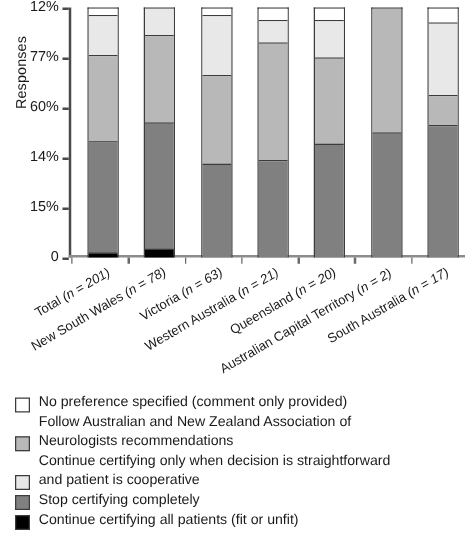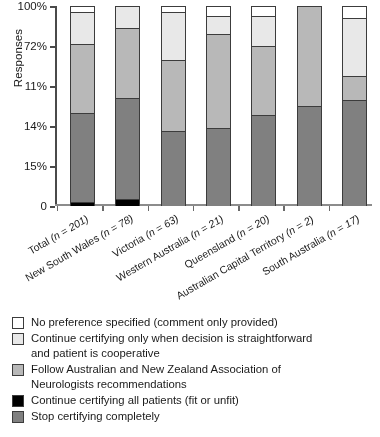--- a/index.html
+++ b/index.html
@@ -83,21 +83,21 @@
   .xlab .n{font-style:italic;}
 
   
   .legend{
     position:absolute;
     left:12px; top:315px;
     width:360px;
   }
   .legend-row{
     display:flex;
-    align-items:flex-start;
+    align-items:flex-end;
     margin-bottom:1px;
   }
   .swatch{
     flex:0 0 auto;
     width:12px;height:12px;
     border:1.3px solid #3c3c3c;
     box-sizing:border-box;
     margin-right:7px;
     margin-top:2px;
   }
@@ -128,29 +128,29 @@
           <div class="ytick-row" style="top: 160px;">
             <div class="ytick" style="top: 0px;"></div>
             <div class="ytick-label">15%</div>
           </div>
           <div class="ytick-row" style="top: 120px;">
             <div class="ytick" style="top: 0px;"></div>
             <div class="ytick-label">14%</div>
           </div>
           <div class="ytick-row" style="top: 80px;">
             <div class="ytick" style="top: 0px;"></div>
-            <div class="ytick-label">11%</div>
+            <div class="ytick-label">60%</div>
           </div>
           <div class="ytick-row" style="top: 40px;">
             <div class="ytick" style="top: 0px;"></div>
-            <div class="ytick-label">72%</div>
+            <div class="ytick-label">77%</div>
           </div>
           <div class="ytick-row" style="top: 0px;">
             <div class="ytick" style="top: 0px;"></div>
-            <div class="ytick-label">100%</div>
+            <div class="ytick-label">12%</div>
           </div>
         </div>
       <div id="xticks">
           <div class="xtick" style="left: 2px;"></div>
           <div class="xtick" style="left: 47.2857px;"></div>
           <div class="xtick" style="left: 92.5714px;"></div>
           <div class="xtick" style="left: 137.857px;"></div>
           <div class="xtick" style="left: 183.143px;"></div>
           <div class="xtick" style="left: 228.429px;"></div>
           <div class="xtick" style="left: 273.714px;"></div>
@@ -210,30 +210,30 @@
         <div class="xlab" style="left: 260.094px; top: 267px;"><span>South Australia </span><span class="n">(n = 17)</span></div>
       </div>
   </div>
 
   <div class="legend" id="legend">
       <div class="legend-row">
         <div class="swatch" style="background: rgb(255, 255, 255);"></div>
         <div class="legend-text"><span>No preference specified (comment only provided)</span></div>
       </div>
       <div class="legend-row">
+        <div class="swatch" style="background: rgb(184, 184, 184);"></div>
+        <div class="legend-text"><span>Follow Australian and New Zealand Association of</span><span class="l2">Neurologists recommendations</span></div>
+      </div>
+      <div class="legend-row">
         <div class="swatch" style="background: rgb(232, 232, 232);"></div>
         <div class="legend-text"><span>Continue certifying only when decision is straightforward</span><span class="l2">and patient is cooperative</span></div>
       </div>
       <div class="legend-row">
-        <div class="swatch" style="background: rgb(184, 184, 184);"></div>
-        <div class="legend-text"><span>Follow Australian and New Zealand Association of</span><span class="l2">Neurologists recommendations</span></div>
+        <div class="swatch" style="background: rgb(128, 128, 128);"></div>
+        <div class="legend-text"><span>Stop certifying completely</span></div>
       </div>
       <div class="legend-row">
         <div class="swatch" style="background: rgb(0, 0, 0);"></div>
         <div class="legend-text"><span>Continue certifying all patients (fit or unfit)</span></div>
       </div>
-      <div class="legend-row">
-        <div class="swatch" style="background: rgb(128, 128, 128);"></div>
-        <div class="legend-text"><span>Stop certifying completely</span></div>
-      </div>
     </div>
 
 </div>
 
 </body></html>

